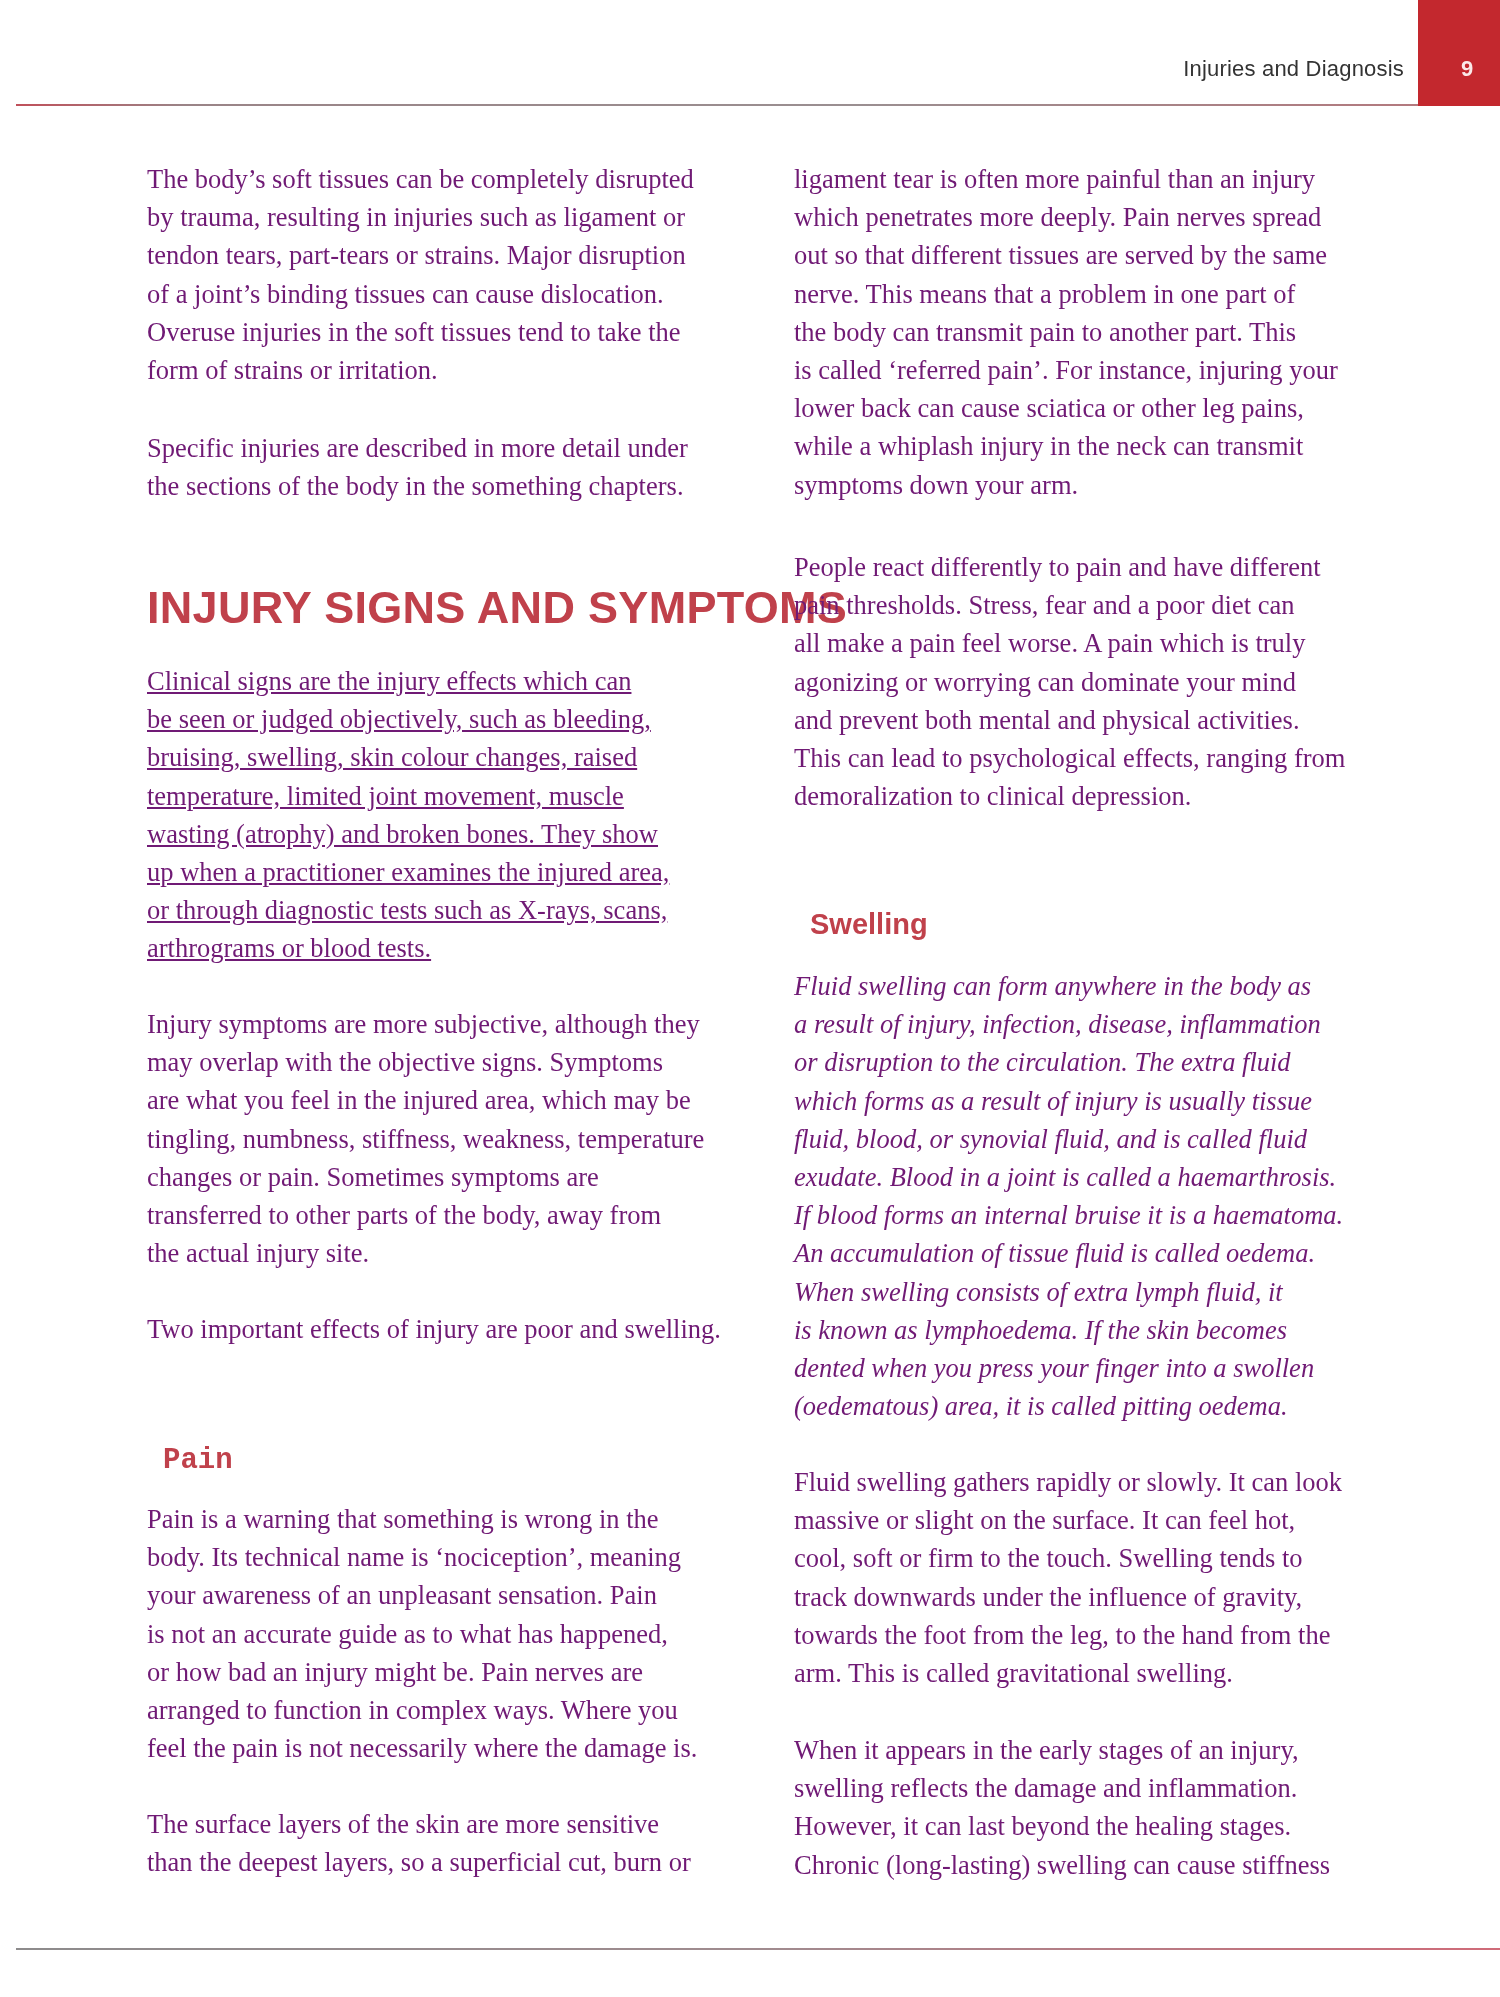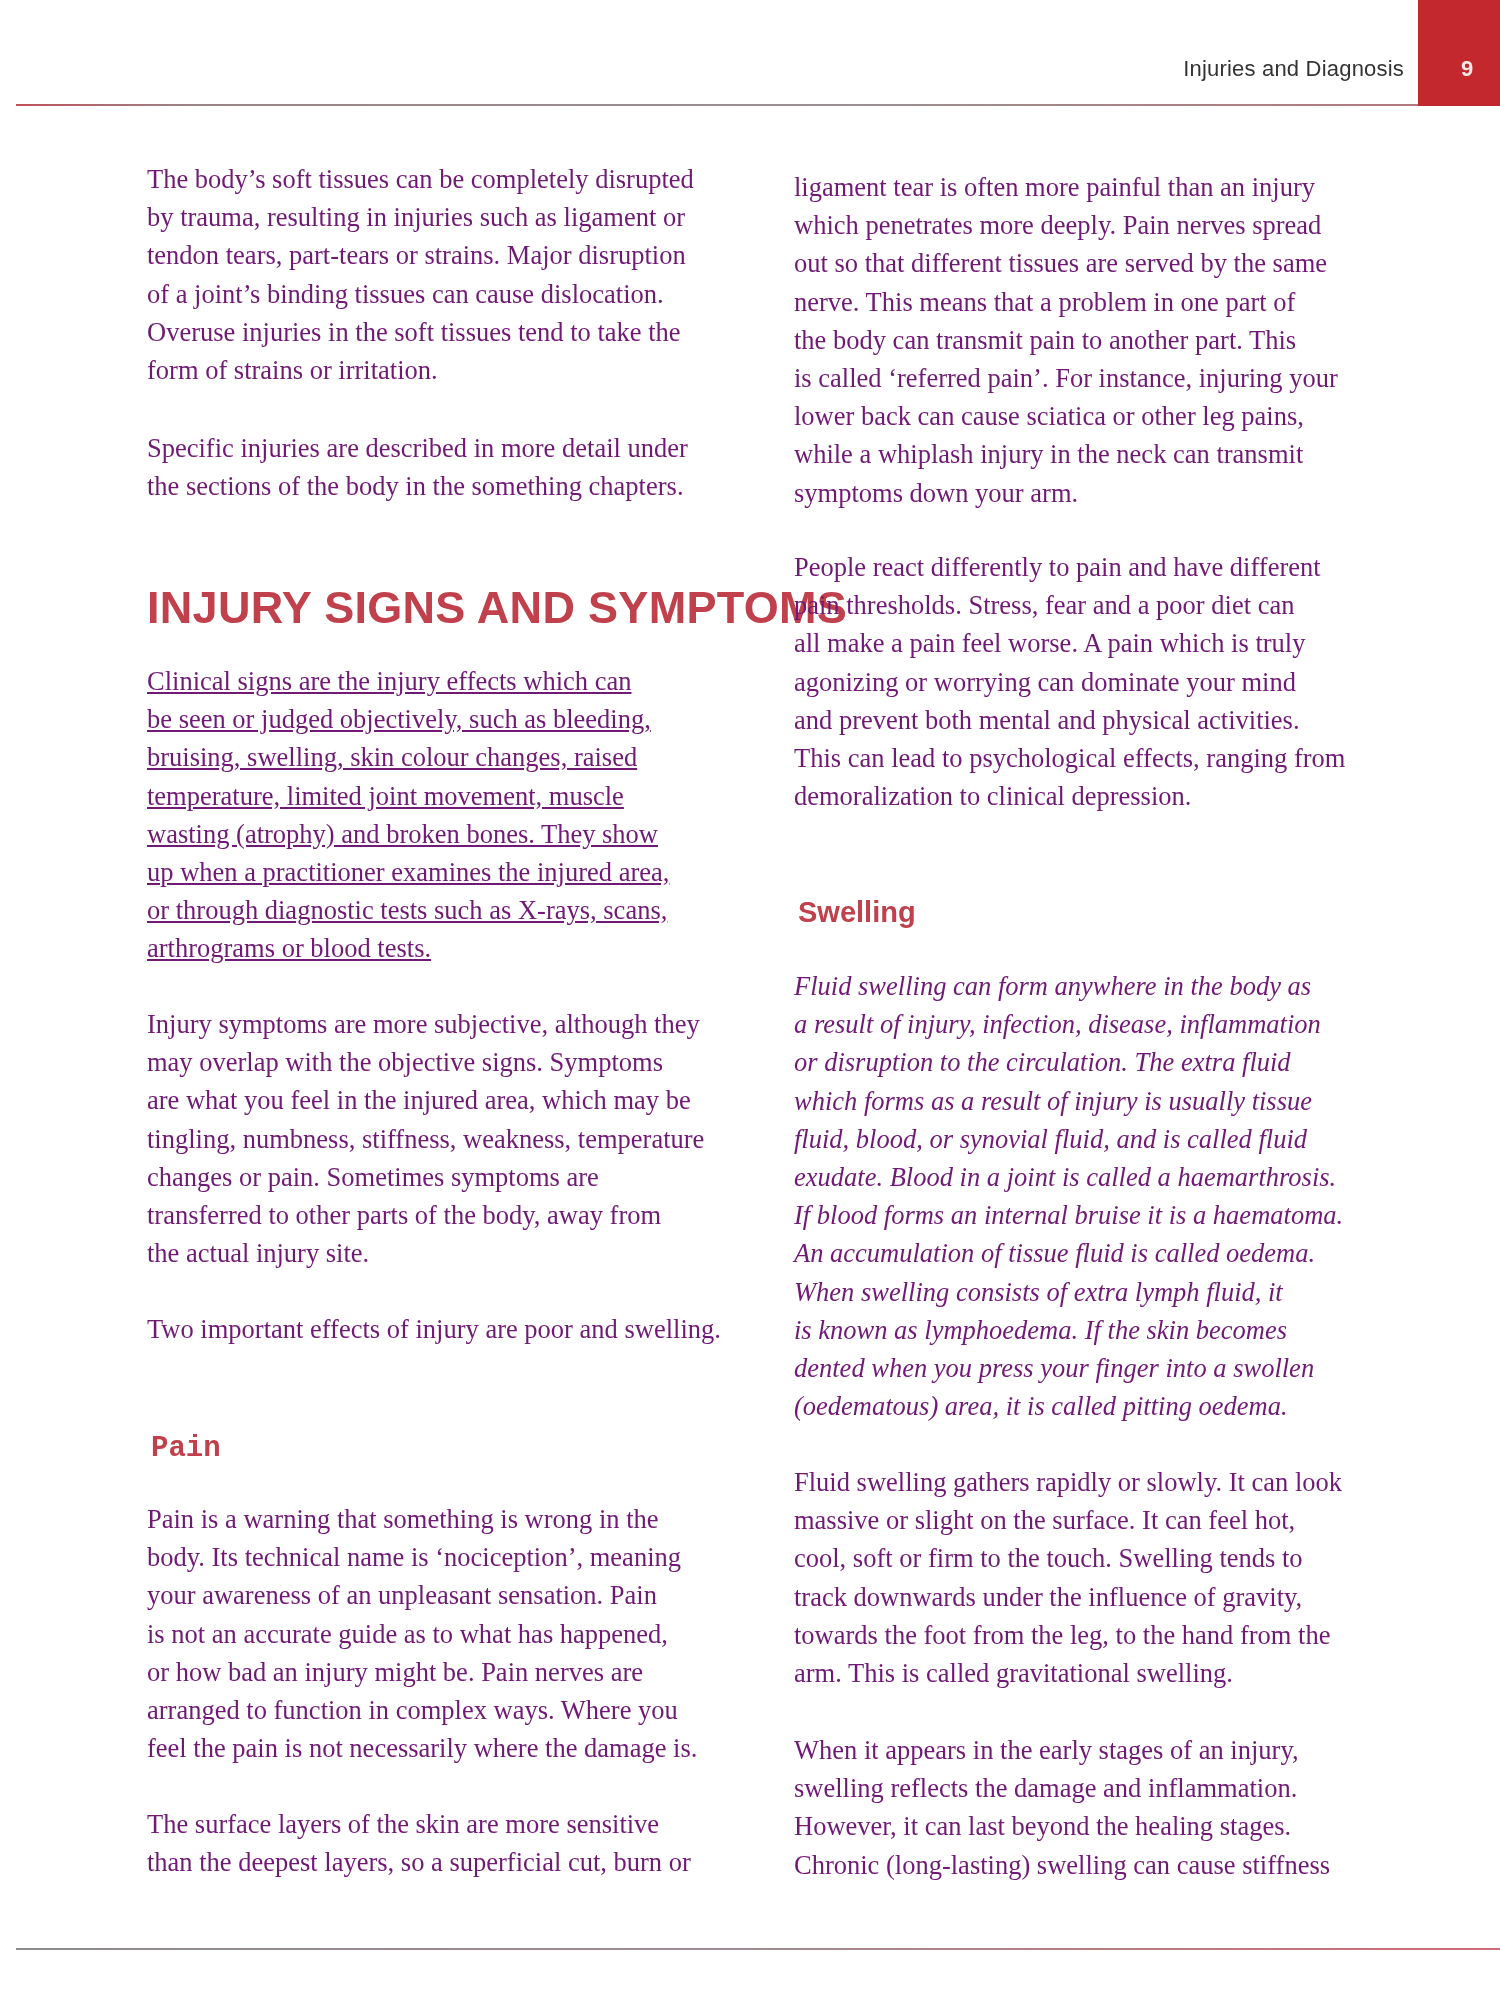--- a/index.html
+++ b/index.html
@@ -38,21 +38,21 @@
     position: absolute; left: 0; width: 640px; margin: 0;
     font-family: "Liberation Serif", serif; font-size: 26.5px; line-height: 38.2px;
     color: #701a75; white-space: pre-line;
   }
   .h-major {
     position: absolute; left: 0; margin: 0; white-space: nowrap;
     font-family: "Liberation Sans", sans-serif; font-weight: bold;
     font-size: 45px; color: #c0414b; letter-spacing: 0.3px;
   }
   .h-minor {
-    position: absolute; left: 0; margin: 4px; white-space: nowrap;
+    position: absolute; left: 0; margin: 16px; white-space: nowrap;
     font-family: "Liberation Sans", sans-serif; font-weight: bold;
     font-size: 29px; color: #c0414b;
   }
 </style>
 </head>
 <body>
 
 <div class="page">
 
   <div class="header-rule"></div>
@@ -97,21 +97,21 @@
 your awareness of an unpleasant sensation. Pain
 is not an accurate guide as to what has happened,
 or how bad an injury might be. Pain nerves are
 arranged to function in complex ways. Where you
 feel the pain is not necessarily where the damage is.</p>
     <p class="para" style="top:1805px;">The surface layers of the skin are more sensitive
 than the deepest layers, so a superficial cut, burn or</p>
   </div>
 
   <div class="col col-right" style="top:0;">
-    <p class="para" style="top:160px;margin-top:8px;">ligament tear is often more painful than an injury
+    <p class="para" style="top:160px;">ligament tear is often more painful than an injury
 which penetrates more deeply. Pain nerves spread
 out so that different tissues are served by the same
 nerve. This means that a problem in one part of
 the body can transmit pain to another part. This
 is called ‘referred pain’. For instance, injuring your
 lower back can cause sciatica or other leg pains,
 while a whiplash injury in the neck can transmit
 symptoms down your arm.</p>
     <p class="para" style="top:548px;">People react differently to pain and have different
 pain thresholds. Stress, fear and a poor diet can

